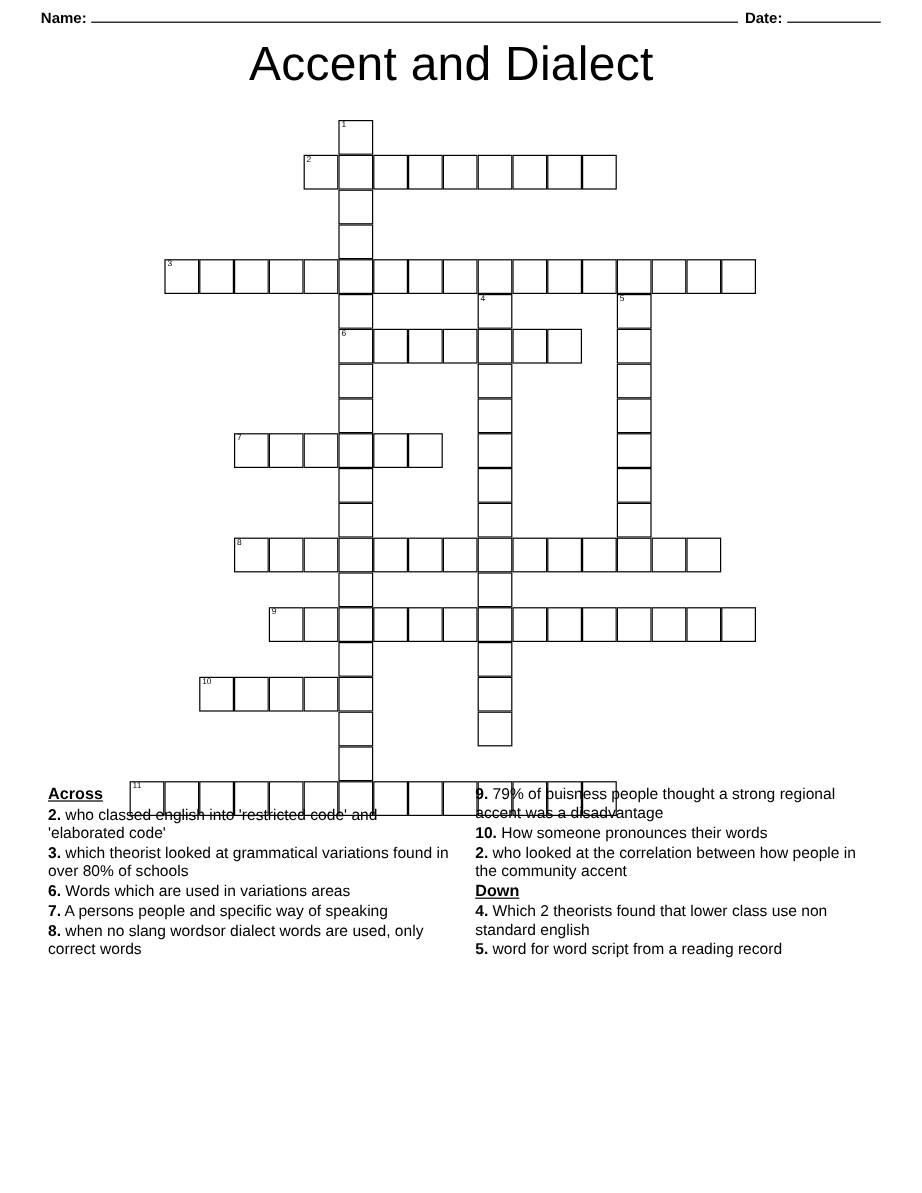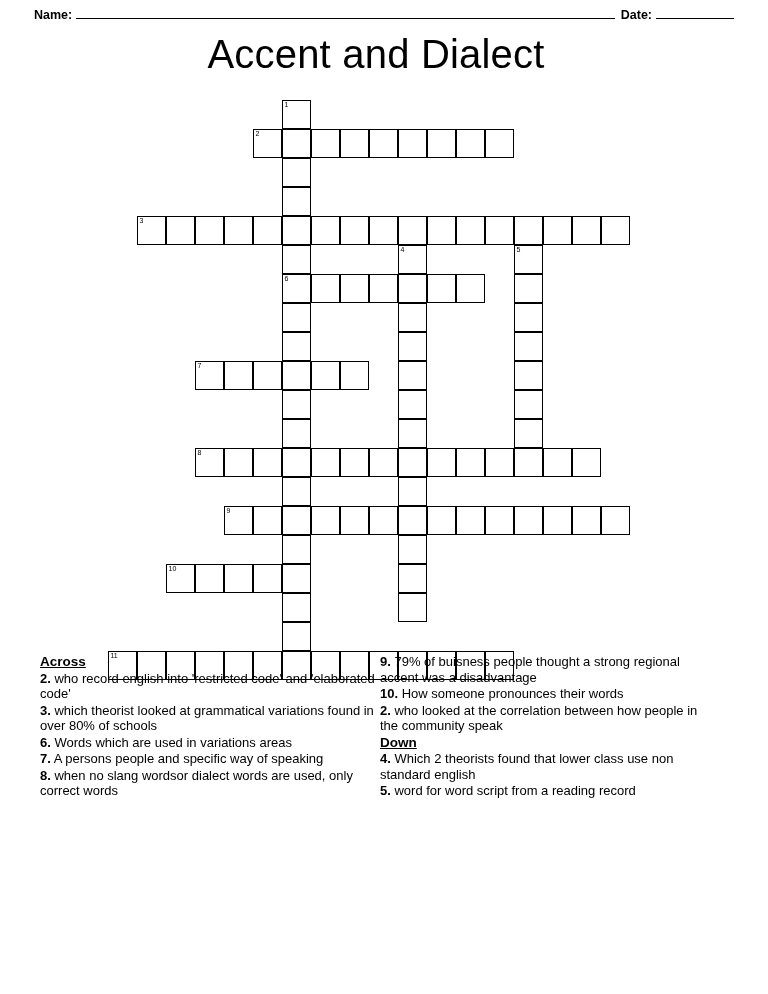--- a/index.html
+++ b/index.html
@@ -80,21 +80,21 @@
     position: absolute;
     top: 654px; left: 40px;
     width: 692px;
     font-size: 13px;
     line-height: 15.5px;
   }
   .col {
     width: 336px;
     float: left;
   }
-  .col.right { margin-left: 4px; }
+  .col.right { margin-left: 20px; }
   .clue-head {
     font-weight: bold;
     text-decoration: underline;
     font-size: 13.5px;
     margin: 0 0 1px 0;
   }
   .clue {
     margin: 0 0 1px 0;
   }
   .clue b { font-weight: bold; }
@@ -251,21 +251,21 @@
       <div class="cell" style="left: 427px; top: 553px;"></div>
       <div class="cell" style="left: 456px; top: 553px;"></div>
       <div class="cell" style="left: 485px; top: 553px;"></div>
     </div>
 
   <div class="clues">
     <div class="col left">
       <div class="clue-head">Across</div>
       <div class="clue">
         <b>2.</b>
-        <span>who record english into 'restricted code' and 'elaborated code'</span>
+        <span>who classed english into 'restricted code' and 'elaborated code'</span>
       </div>
       <div class="clue">
         <b>3.</b>
         <span>which theorist looked at grammatical variations found in over 80% of schools</span>
       </div>
       <div class="clue">
         <b>6.</b>
         <span>Words which are used in variations areas</span>
       </div>
       <div class="clue">
@@ -281,21 +281,21 @@
       <div class="clue">
         <b>9.</b>
         <span>79% of buisness people thought a strong regional accent was a disadvantage</span>
       </div>
       <div class="clue">
         <b>10.</b>
         <span>How someone pronounces their words</span>
       </div>
       <div class="clue">
         <b>2.</b>
-        <span>who looked at the correlation between how people in the community speak</span>
+        <span>who looked at the correlation between how people in the community accent</span>
       </div>
       <div class="clue-head">Down</div>
       <div class="clue">
         <b>4.</b>
         <span>Which 2 theorists found that lower class use non standard english</span>
       </div>
       <div class="clue">
         <b>5.</b>
         <span>word for word script from a reading record</span>
       </div>

